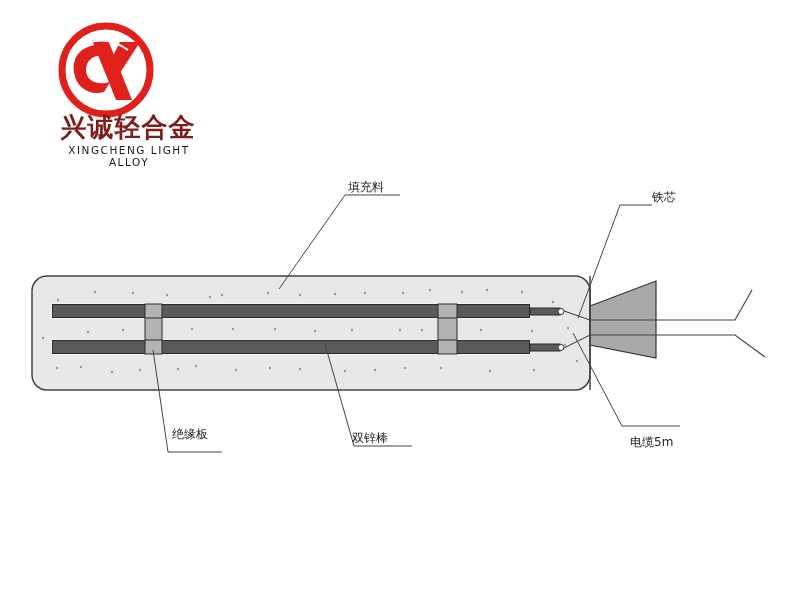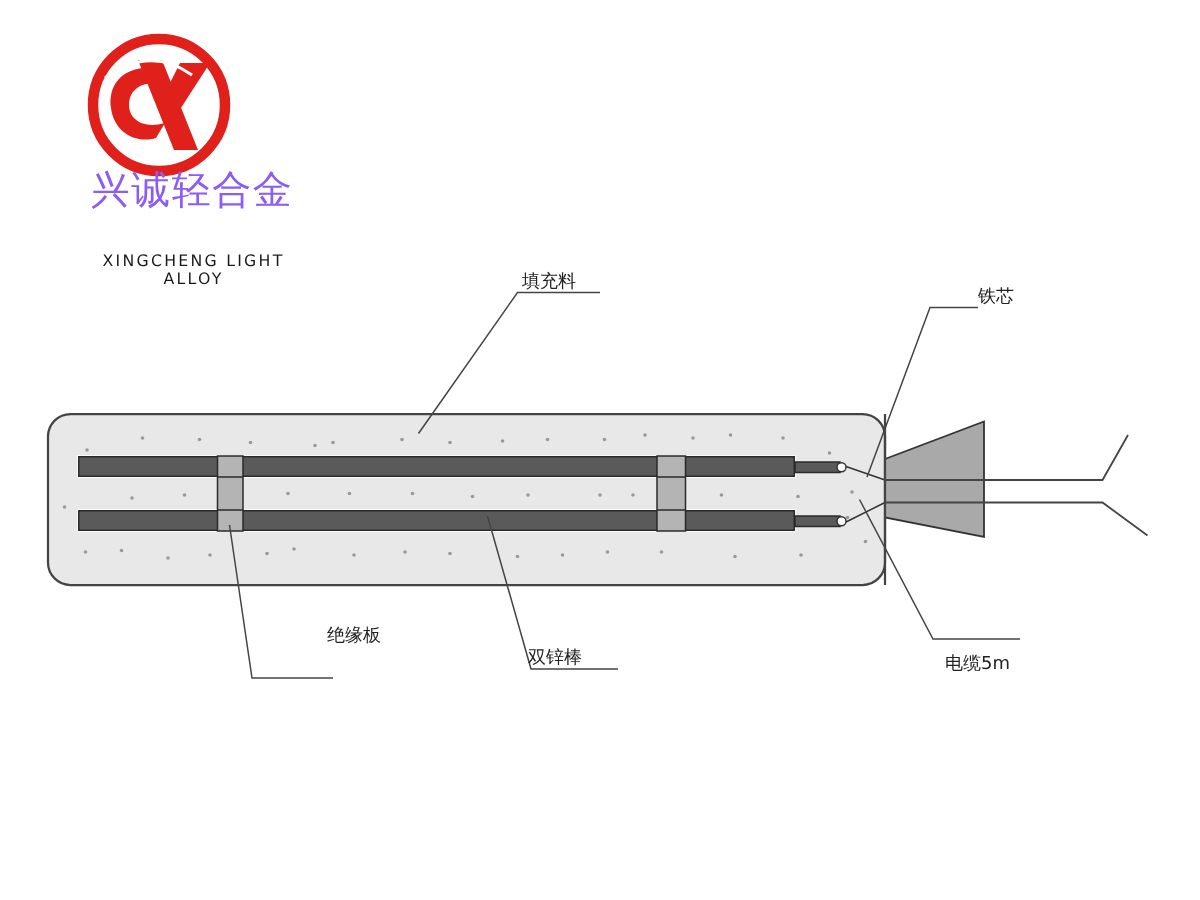--- a/index.html
+++ b/index.html
@@ -1,22 +1,22 @@
 <!DOCTYPE html>
 <html><head>
 <meta charset="utf-8">
 <style>
   html, body { margin:0; padding:0; background:#ffffff; }
   body { width:800px; height:600px; position:relative; overflow:hidden;
          font-family: "DejaVu Sans", "Liberation Sans", sans-serif; }
   .logo { position:absolute; left:0; top:0; width:800px; height:170px; }
   .brand-cn { position:absolute; left:58px; top:112px; width:140px; text-align:center;
-              font-size:26px; font-weight:normal; color:#8b5cf6; letter-spacing:1px; line-height:30px; }
+              font-size:26px; font-weight:bold; color:#7f1d1d; letter-spacing:1px; line-height:30px; }
   .brand-en { position:absolute; left:54px; top:144px; width:150px; text-align:center;
-              font-size:10.5px; color:#1a1a1a; letter-spacing:1.5px; line-height:12px;margin-top:24px; }
+              font-size:10.5px; color:#1a1a1a; letter-spacing:1.5px; line-height:12px; }
   svg.diagram { position:absolute; left:0; top:0; }
   .label { position:absolute; font-size:12px; color:#222; line-height:14px; white-space:nowrap; }
 </style>
 </head>
 <body>
 
 <div class="logo">
   <svg width="800" height="170">
     <circle cx="106" cy="70" r="44" fill="none" stroke="#e0201b" stroke-width="7"></circle>
 
@@ -120,15 +120,15 @@
     <polyline points="279,289 345,195 400,195"></polyline>
     <polyline points="578,318 620,205 652,205"></polyline>
     <polyline points="153,350 168,452 222,452"></polyline>
     <polyline points="325,344 354,446 412,446"></polyline>
     <polyline points="573,333 622,426 680,426"></polyline>
   </g>
 </svg>
 
 <div class="label" style="left:348px; top:180px;font-family:Liberation Serif, serif;">填充料</div>
 <div class="label" style="left:652px; top:190px;">铁芯</div>
-<div class="label" style="left:172px; top:416px;margin-left:46px;">绝缘板</div>
+<div class="label" style="left:172px; top:427px;">绝缘板</div>
 <div class="label" style="left:352px; top:431px;">双锌棒</div>
 <div class="label" style="left:630px; top:435px;">电缆5m</div>
 
 </body></html>

